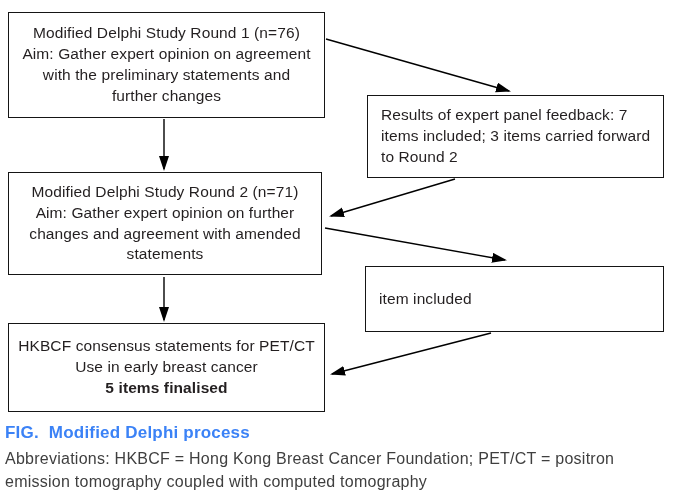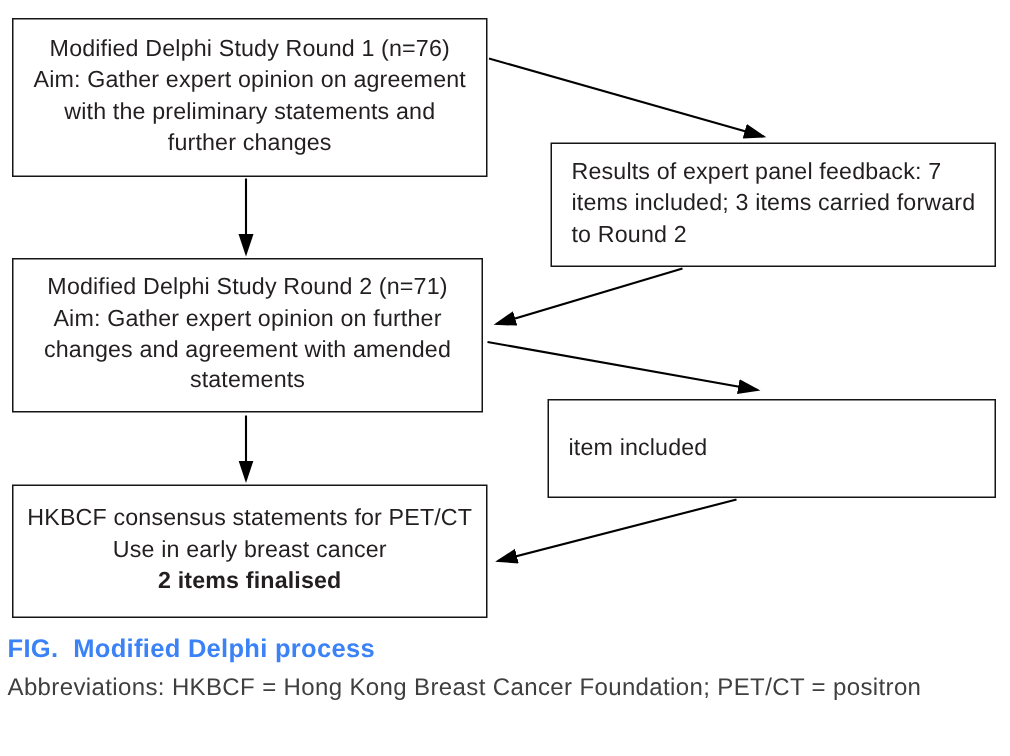--- a/index.html
+++ b/index.html
@@ -114,25 +114,26 @@
     <div>statements</div>
   </div>
 
   <div class="flow-box leftal" id="box-results2">
     <div>item included</div>
   </div>
 
   <div class="flow-box center" id="box-final">
     <div>HKBCF consensus statements for PET/CT</div>
     <div>Use in early breast cancer</div>
-    <div class="bold">2 items finalised</div>
+    <div class="bold">5 items finalised</div>
   </div>
 
   <div class="caption">
     <div class="caption-title">
       <span class="fig-label">FIG.</span><span>Modified Delphi process</span>
     </div>
     <div class="caption-note">
       <div>Abbreviations: HKBCF = Hong Kong Breast Cancer Foundation; PET/CT = positron</div>
+      <div>emission tomography coupled with computed tomography</div>
     </div>
   </div>
 
 </div>
 
 </body></html>

